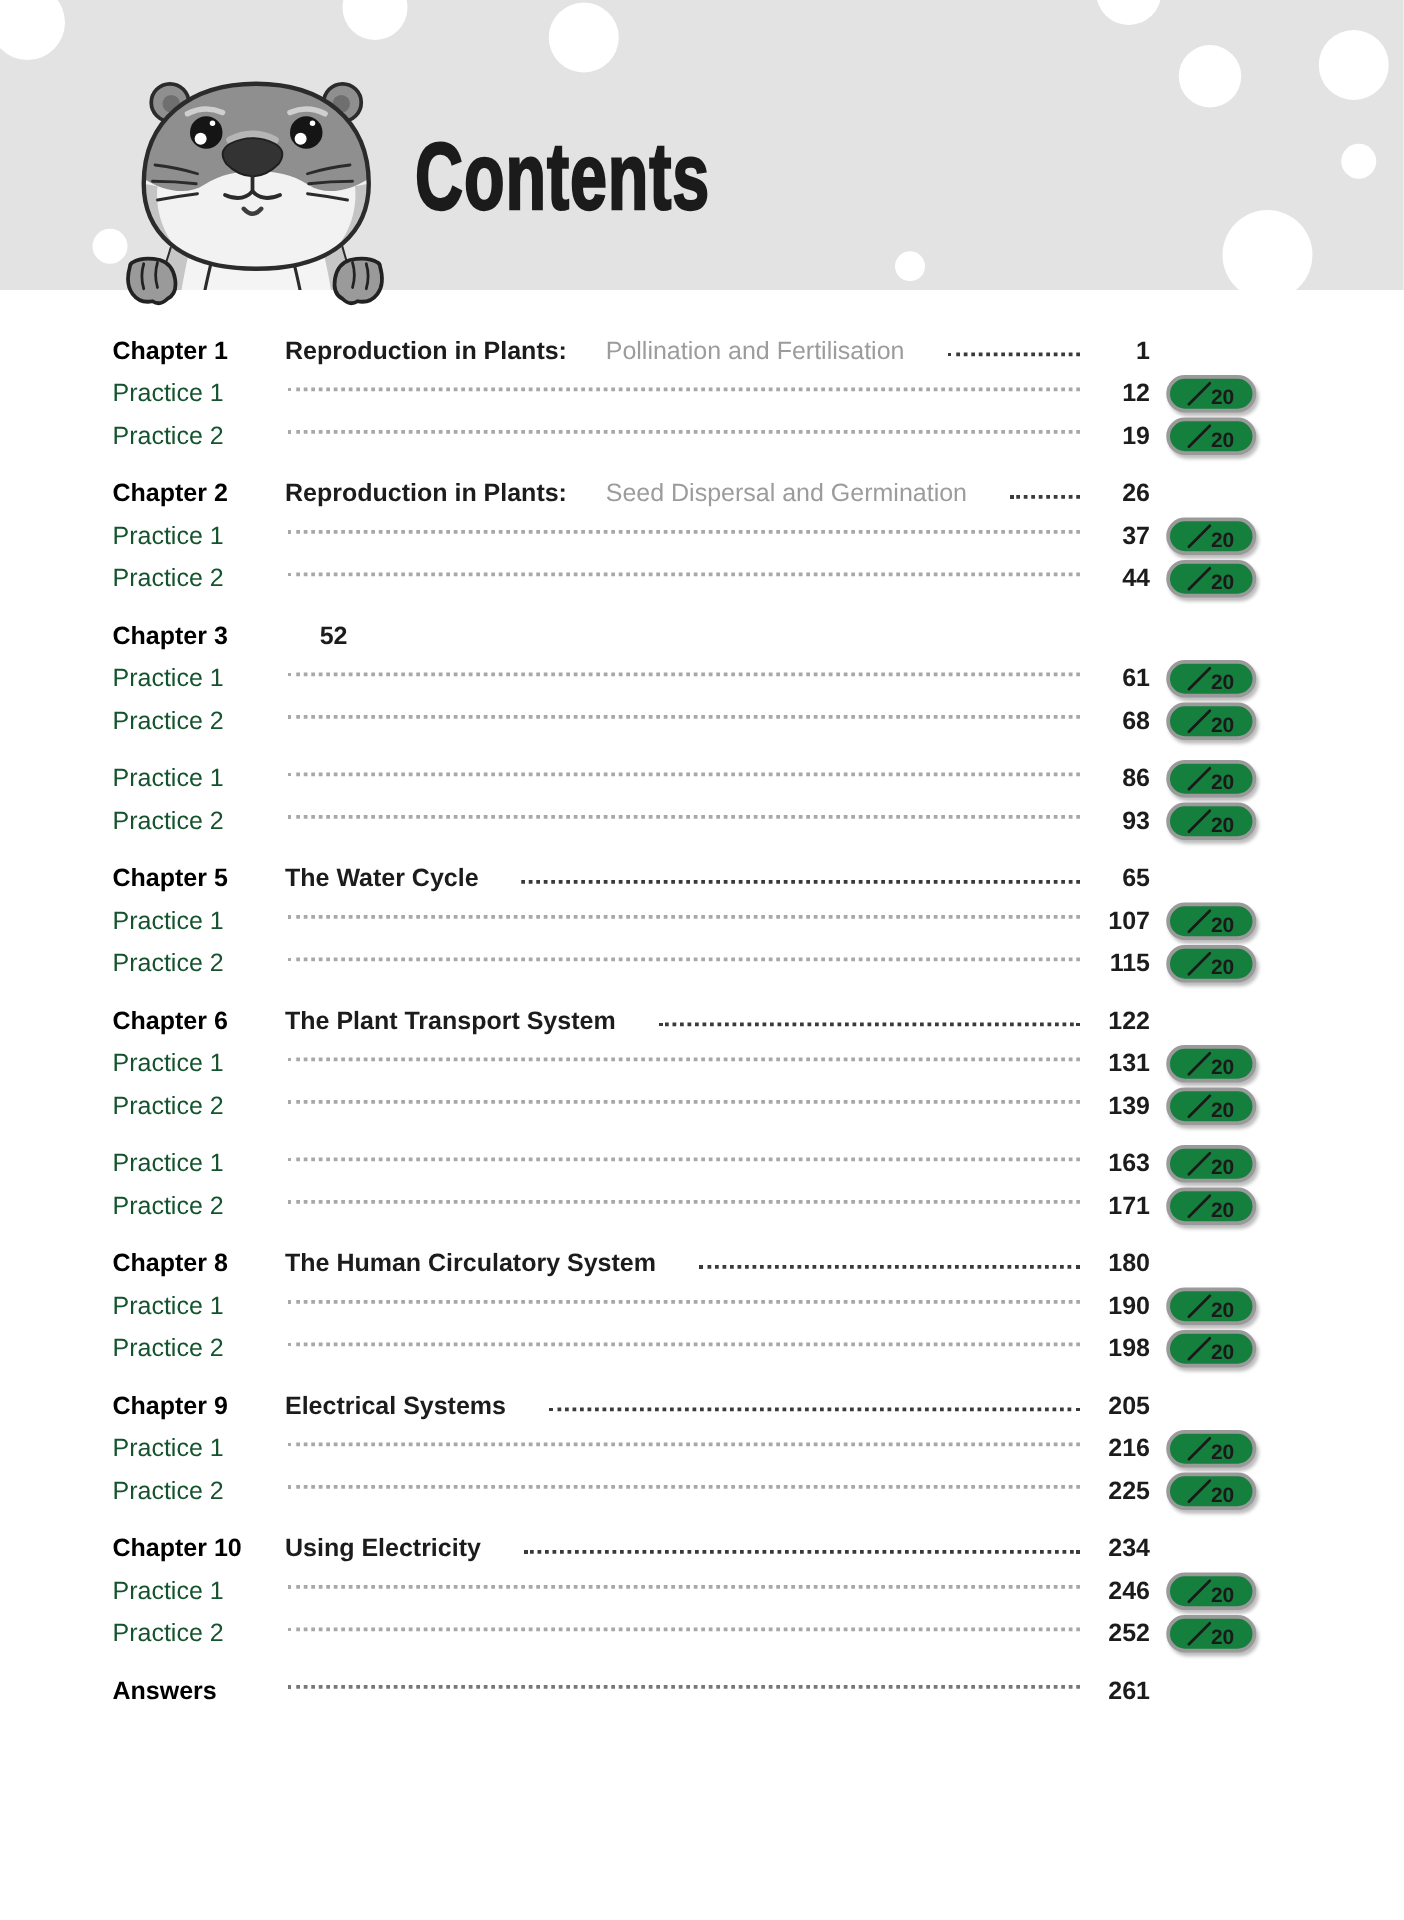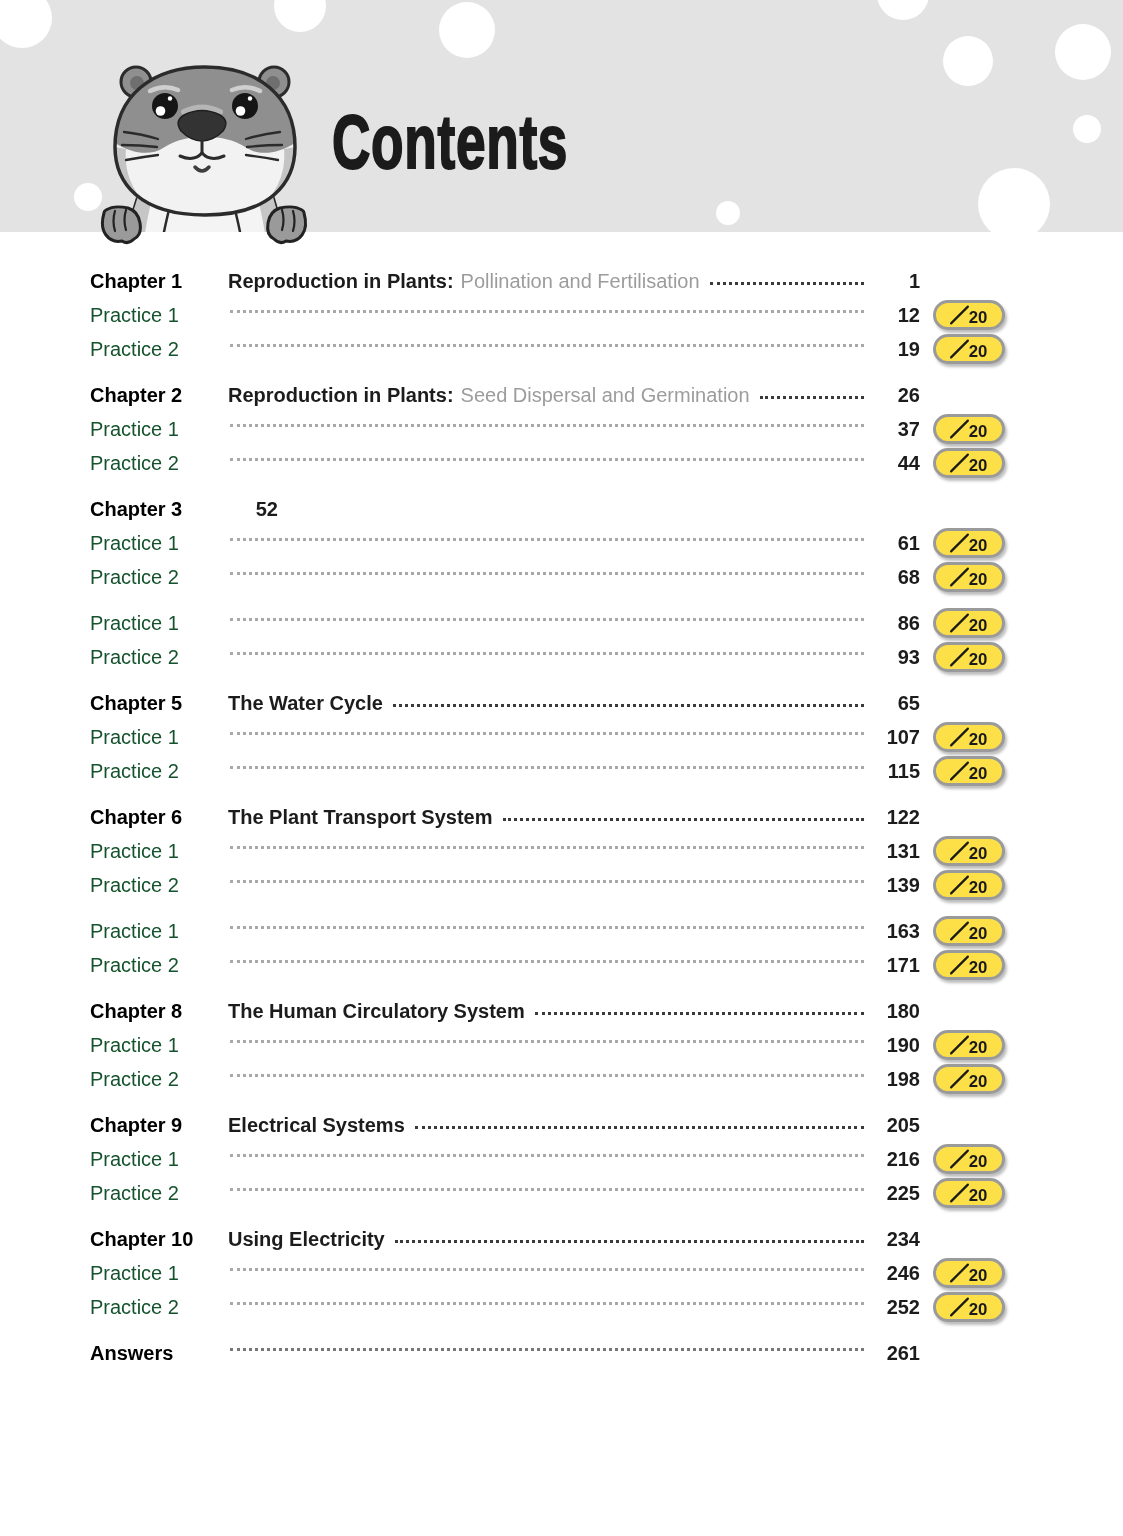--- a/index.html
+++ b/index.html
@@ -33,32 +33,32 @@
   }
   
   .mascot{position:absolute;left:100px;top:55px;width:210px;height:196px;}
   
   .toc{position:absolute;left:90px;top:264px;width:915px;}
   .group{margin-bottom:12px;}
   .row{display:flex;align-items:center;height:34px;font-size:20px;}
   .col-label{width:138px;flex:none;white-space:nowrap;}
   .chapter-label,.answers-label{font-weight:bold;color:#000000;}
   .practice-label{color:#14532d;font-weight:400;}
-  .col-main{flex:1;display:flex;align-items:center;min-width:0;}
+  .col-main{flex:1;display:flex;align-items:center;min-width:0;gap:24px;}
   .title-text{font-weight:bold;color:#1c1c1c;white-space:nowrap;}
   .subtitle-text{color:#9c9c9c;font-weight:400;margin-left:7px;white-space:nowrap;}
   .leader{flex:1;height:0;border-bottom:3px dotted #3a3a3a;
           align-self:flex-end;margin:0 6px 8px 10px;}
   .leader.gray{border-bottom-color:#a8a8a8;margin-left:2px;}
   .leader.answers{border-bottom-color:#777777;margin-left:2px;}
   .col-page{width:50px;flex:none;text-align:right;font-weight:bold;color:#1c1c1c;white-space:nowrap;}
   .pill-slot{width:85px;flex:none;display:flex;align-items:center;}
   .score-pill{
     box-sizing:border-box;margin-left:13px;width:72px;height:30px;
-    background:#fde047;border:3.5px solid #9a9a9a;border-radius:15px;
+    background:#15803d;border:3.5px solid #9a9a9a;border-radius:15px;
     box-shadow:2px 3px 3px #bdbdbd;
     display:flex;align-items:center;justify-content:flex-end;padding-right:14px;
   }
   .score-svg line{stroke:#1a1a1a;stroke-width:2.6;stroke-linecap:round;}
   .score-svg text{font-family:"Liberation Sans",sans-serif;font-weight:bold;font-size:20px;fill:#1a1a1a;}
 </style>
 </head>
 <body>
 
 <div class="header-band">

